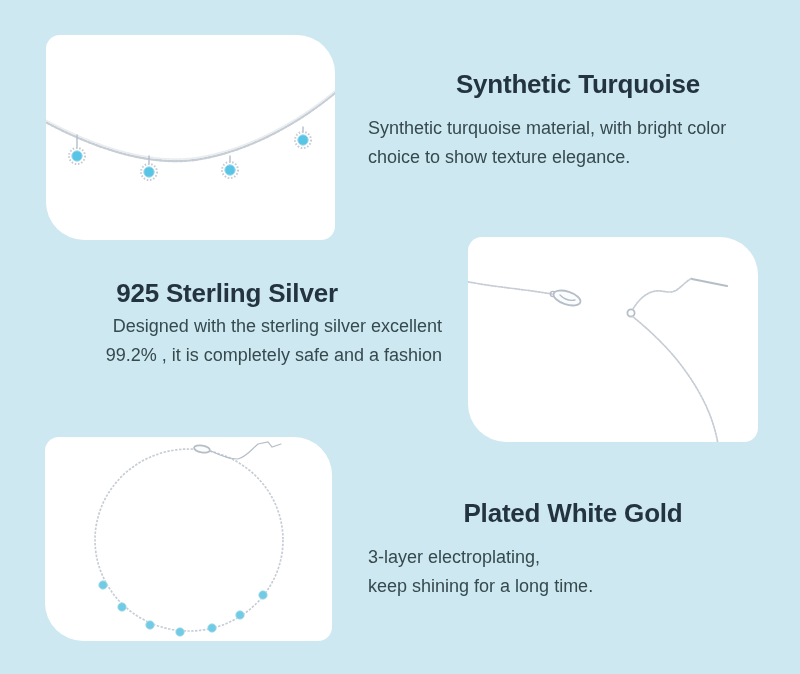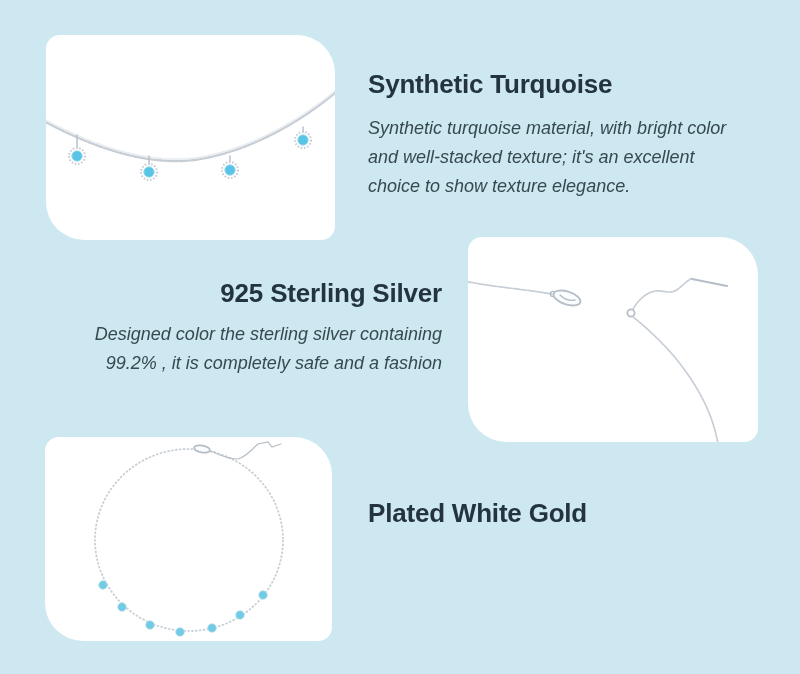--- a/index.html
+++ b/index.html
@@ -20,24 +20,24 @@
   .card-1{left:46px;top:35px;width:289px;height:205px;}
   .card-2{left:468px;top:237px;width:290px;height:205px;}
   .card-3{left:45px;top:437px;width:287px;height:204px;}
   .card svg{position:absolute;left:0;top:0;width:100%;height:100%;overflow:visible;}
   .tb{position:absolute;}
   .tb-1{left:368px;top:67px;width:420px;text-align:left;}
   .tb-2{right:358px;top:276px;width:430px;text-align:right;}
   .tb-3{left:368px;top:496px;width:410px;text-align:left;}
   .tb h2{
     font-size:26px;line-height:34px;font-weight:700;color:var(--heading);
-    letter-spacing:-0.2px;margin:0 0 13px 0;white-space:nowrap;
+    letter-spacing:-0.2px;margin:0 0 13px 0;white-space:nowrap;text-align:center;
   }
-  .tb-2 h2{margin-bottom:10px;}
-  .tb p{margin:0;font-style:italic;}
+  .tb-2 h2{margin-bottom:2px;}
+  .tb p{margin:0;}
   .tb .line{
     display:block;font-size:18px;line-height:29px;color:var(--body);white-space:nowrap;
   }
   
   .chain{fill:none;stroke:var(--chain);stroke-width:2.4;stroke-dasharray:2.3 1.8;stroke-linecap:round;}
   .chain-fine{fill:none;stroke:var(--chain);stroke-width:1.7;stroke-dasharray:2 1.4;stroke-linecap:round;}
   .chain-hair{fill:none;stroke:var(--metal);stroke-width:1.4;stroke-linecap:round;}
   .halo{fill:none;stroke:var(--chain);stroke-width:2;stroke-dasharray:1.6 1.7;}
   .bead{fill:var(--turquoise);stroke:#9ed9ec;stroke-width:1;}
   .bead-sm{fill:var(--turquoise-light);stroke:#b9e2ef;stroke-width:0.8;}
@@ -77,29 +77,28 @@
         <circle class="halo" cx="257" cy="105" r="8"></circle>
         <circle class="bead" cx="257" cy="105" r="5.2"></circle>
       </g>
     </svg>
   </div>
 
   <div class="tb tb-1">
     <h2>Synthetic Turquoise</h2>
     <p>
       <span class="line">Synthetic turquoise material, with bright color</span>
-      <span class="line">and well-stacked texture; it's an excellent</span>
       <span class="line">choice to show texture elegance.</span>
     </p>
   </div>
 
   <div class="tb tb-2">
     <h2>925 Sterling Silver</h2>
     <p>
-      <span class="line">Designed color the sterling silver containing</span>
+      <span class="line">Designed with the sterling silver excellent</span>
       <span class="line">99.2% , it is completely safe and a fashion</span>
     </p>
   </div>
 
   <div class="card card-2">
     <svg viewBox="0 0 290 205" role="img" aria-label="Lobster clasp, jump ring and extender chain detail">
 
       <path class="chain-fine" d="M -4 44 C 25 50, 55 52, 84 57"></path>
       <circle cx="85" cy="57" r="2.6" fill="none" stroke="#b5bec7" stroke-width="1.4"></circle>
       <ellipse class="metal" cx="99" cy="61" rx="14" ry="6.4" transform="rotate(18 99 61)"></ellipse>
@@ -126,15 +125,19 @@
         <circle class="bead-sm" cx="135" cy="195" r="4.3"></circle>
         <circle class="bead-sm" cx="167" cy="191" r="4.3"></circle>
         <circle class="bead-sm" cx="195" cy="178" r="4.3"></circle>
         <circle class="bead-sm" cx="218" cy="158" r="4.3"></circle>
       </g>
     </svg>
   </div>
 
   <div class="tb tb-3">
     <h2>Plated White Gold</h2>
+    <p>
+      <span class="line">3-layer electroplating,</span>
+      <span class="line">keep shining for a long time.</span>
+    </p>
   </div>
 
 </div>
 
 </body></html>

